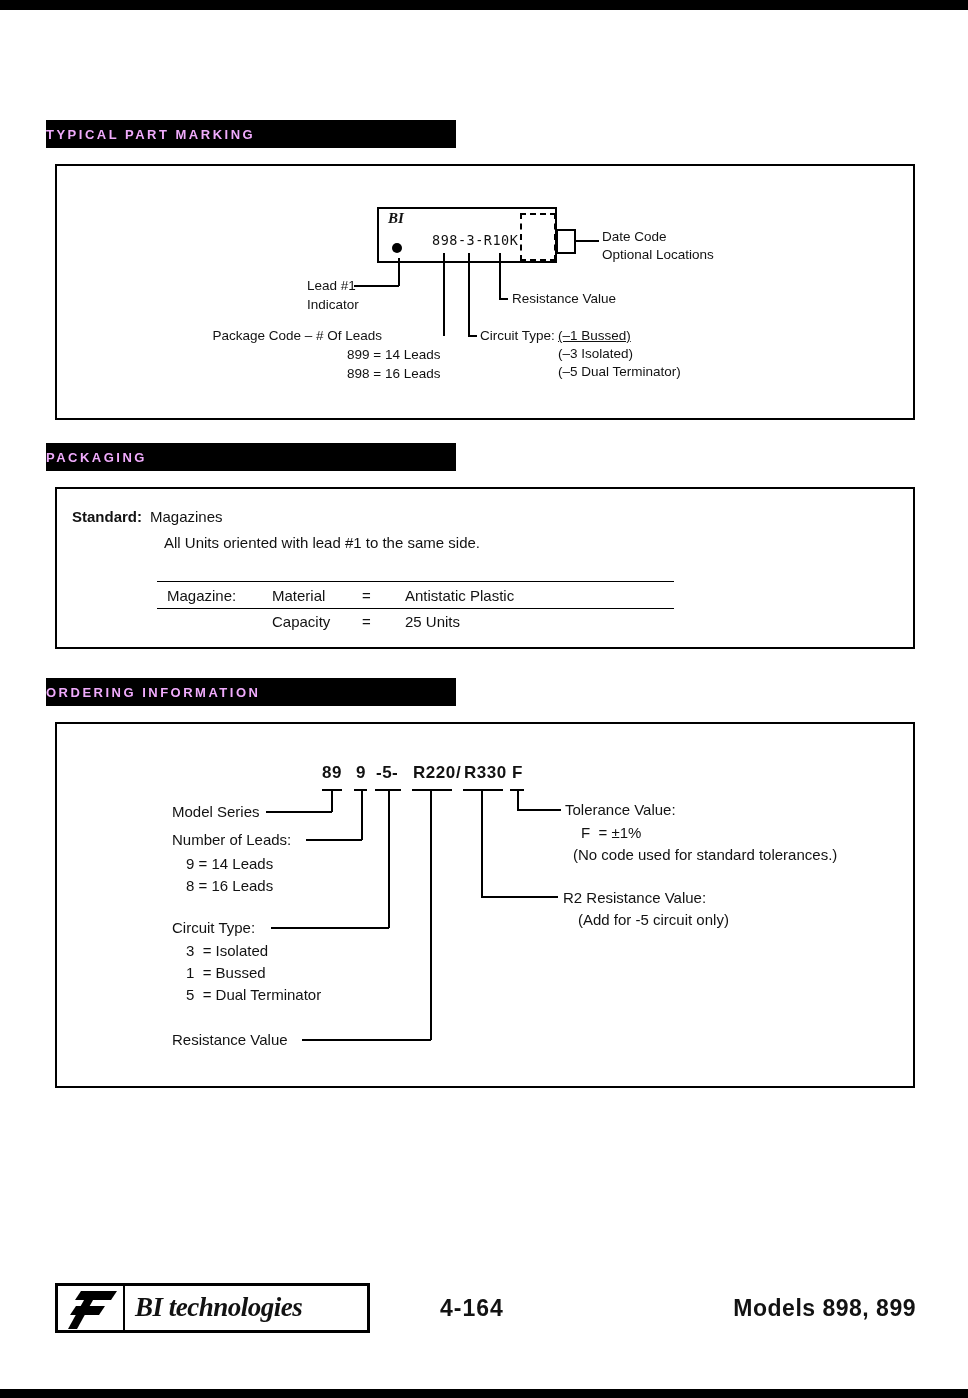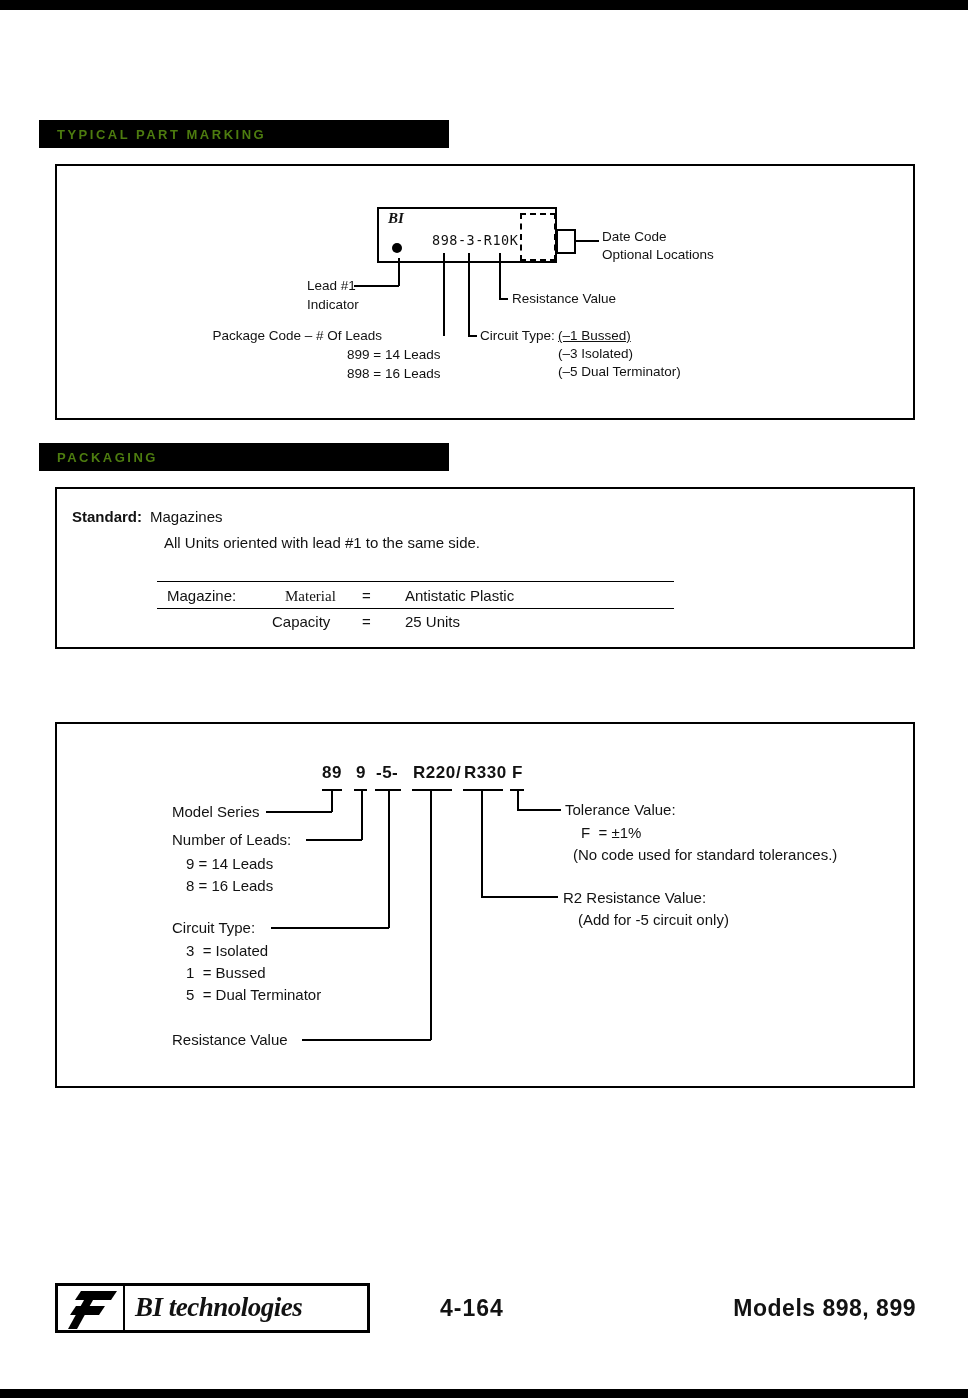--- a/index.html
+++ b/index.html
@@ -4,22 +4,22 @@
 <title>Models 898, 899 — Part Marking / Packaging / Ordering</title>
 <style>
   * { margin:0; padding:0; box-sizing:border-box; }
   html,body { background:#ffffff; }
   .page {
     position:relative; width:968px; height:1398px; background:#ffffff;
     font-family:"Liberation Sans", sans-serif; color:#121212; overflow:hidden;
   }
   .bar { position:absolute; background:#000; }
   .section-header {
-    position:absolute; left:39px; width:410px; height:28px; background:#000;
-    color:#4d7c0f; display:flex; align-items:center; padding-left:18px;
+    position:absolute; left:46px; width:410px; height:28px; background:#000;
+    color:#f0abfc; display:flex; align-items:center; 
     font-size:13px; font-weight:bold; letter-spacing:2.5px;
   }
   .box { position:absolute; left:55px; width:860px; border:2px solid #000; background:#fff; }
   .lbl { position:absolute; font-size:13.5px; line-height:1.25; white-space:pre; }
   .lbl.big { font-size:15px; }
   .lbl.b { font-weight:bold; }
   .line { position:absolute; background:#000; }
   .pkg-outline { position:absolute; left:375px; top:205px; width:180px; height:56px; border:2px solid #000; }
   .dashed-box { position:absolute; left:518px; top:211px; width:36px; height:48px; border:2px dashed #000; }
   .pin-box { position:absolute; left:554px; top:227px; width:20px; height:25px; border:2px solid #000; }
@@ -84,29 +84,32 @@
     <span>PACKAGING</span>
   </div>
 
   <div class="box" style="top:487px;height:162px;">
     <div class="lbl big b" style="left:15px;top:19px;">Standard:</div>
     <div class="lbl big" style="left:93px;top:19px;">Magazines</div>
     <div class="lbl big" style="left:107px;top:45px;">All Units oriented with lead #1 to the same side.</div>
 
     <div class="line" style="left:100px;top:92px;width:517px;height:1px;"></div>
     <div class="lbl big" style="left:110px;top:98px;">Magazine:</div>
-    <div class="lbl big" style="left:228px;top:98px;font-family:Liberation Serif, serif;">Material</div>
+    <div class="lbl big" style="left:215px;top:98px;">Material</div>
     <div class="lbl big" style="left:305px;top:98px;">=</div>
     <div class="lbl big" style="left:348px;top:98px;">Antistatic Plastic</div>
     <div class="line" style="left:100px;top:119px;width:517px;height:1px;"></div>
     <div class="lbl big" style="left:215px;top:124px;">Capacity</div>
     <div class="lbl big" style="left:305px;top:124px;">=</div>
     <div class="lbl big" style="left:348px;top:124px;">25 Units</div>
   </div>
 
+  <div class="section-header" style="top:678px;">
+    <span>ORDERING INFORMATION</span>
+  </div>
 
   <div class="box" style="top:722px;height:366px;"></div>
 
   <div class="pn-seg" style="left:322px;">89</div>
   <div class="pn-seg" style="left:356px;">9</div>
   <div class="pn-seg" style="left:376px;">-5-</div>
   <div class="pn-seg" style="left:413px;">R220</div>
   <div class="pn-seg" style="left:456px;">/</div>
   <div class="pn-seg" style="left:464px;">R330</div>
   <div class="pn-seg" style="left:512px;">F</div>

